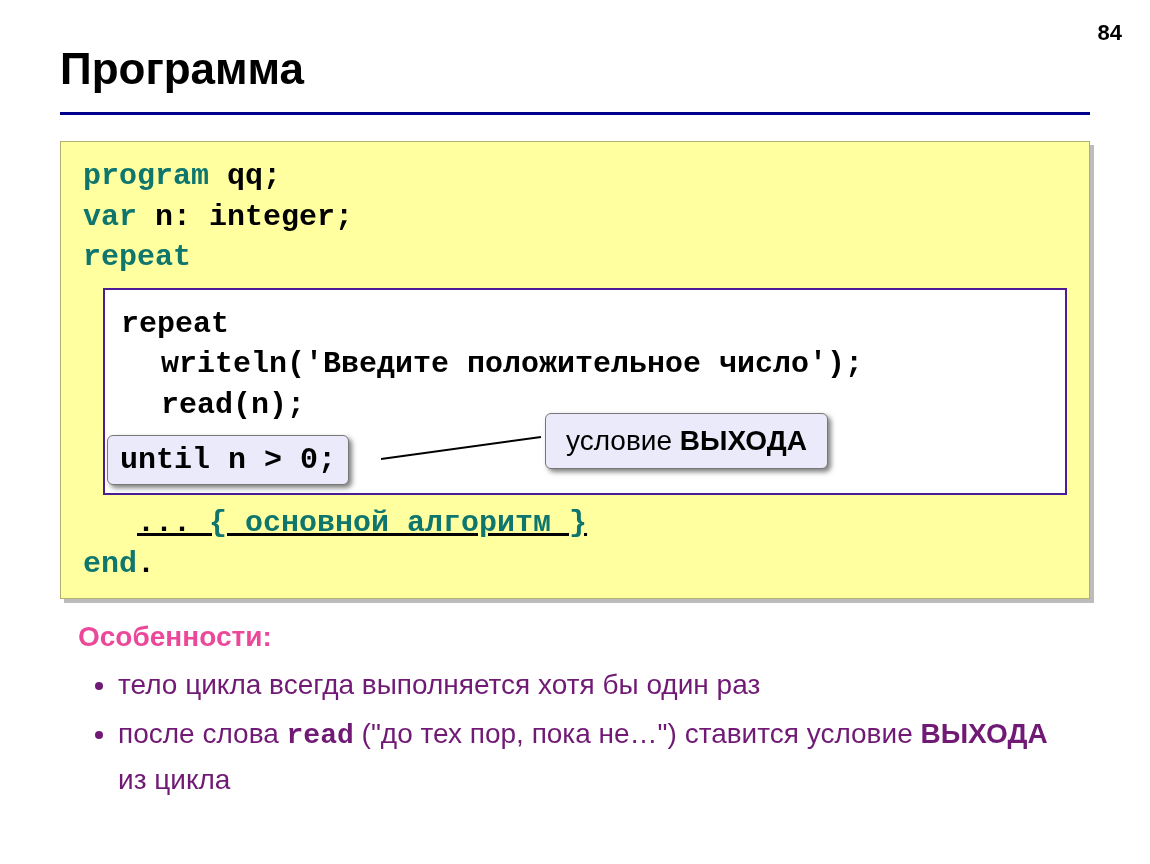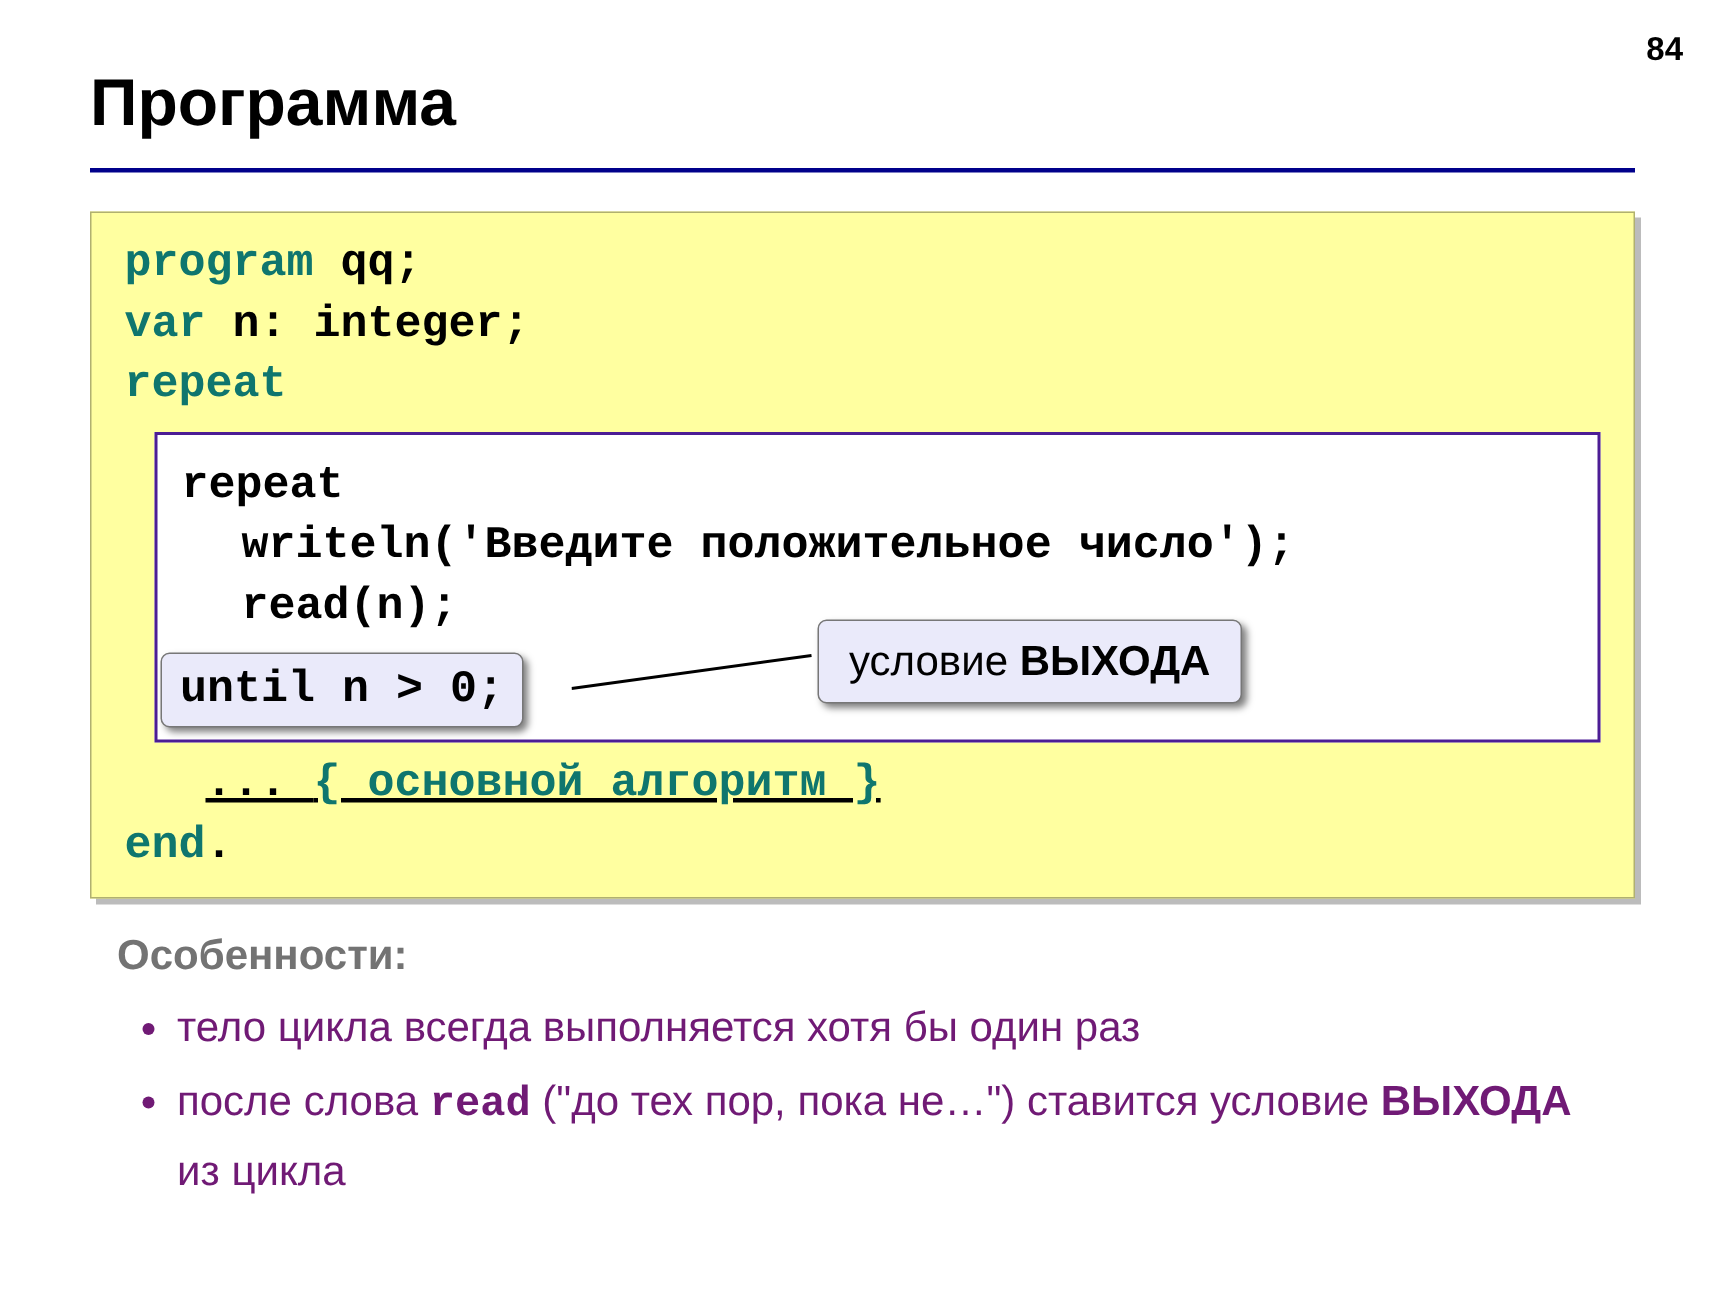--- a/index.html
+++ b/index.html
@@ -86,21 +86,21 @@
     left: 276px;
     bottom: 28px;
   }
   .comment-line {
     margin-left: 54px;
     text-decoration: underline;
   }
   .features {
     margin-top: 22px;
     font-size: 28px;
-    color: #737373;
+    color: #ec4899;
     font-weight: bold;
     margin-left: 18px;
   }
   .bullets {
     margin: 10px 0 0 58px;
     font-size: 28px;
     line-height: 1.55;
     color: #701a75;
     padding: 0;
     max-width: 940px;

